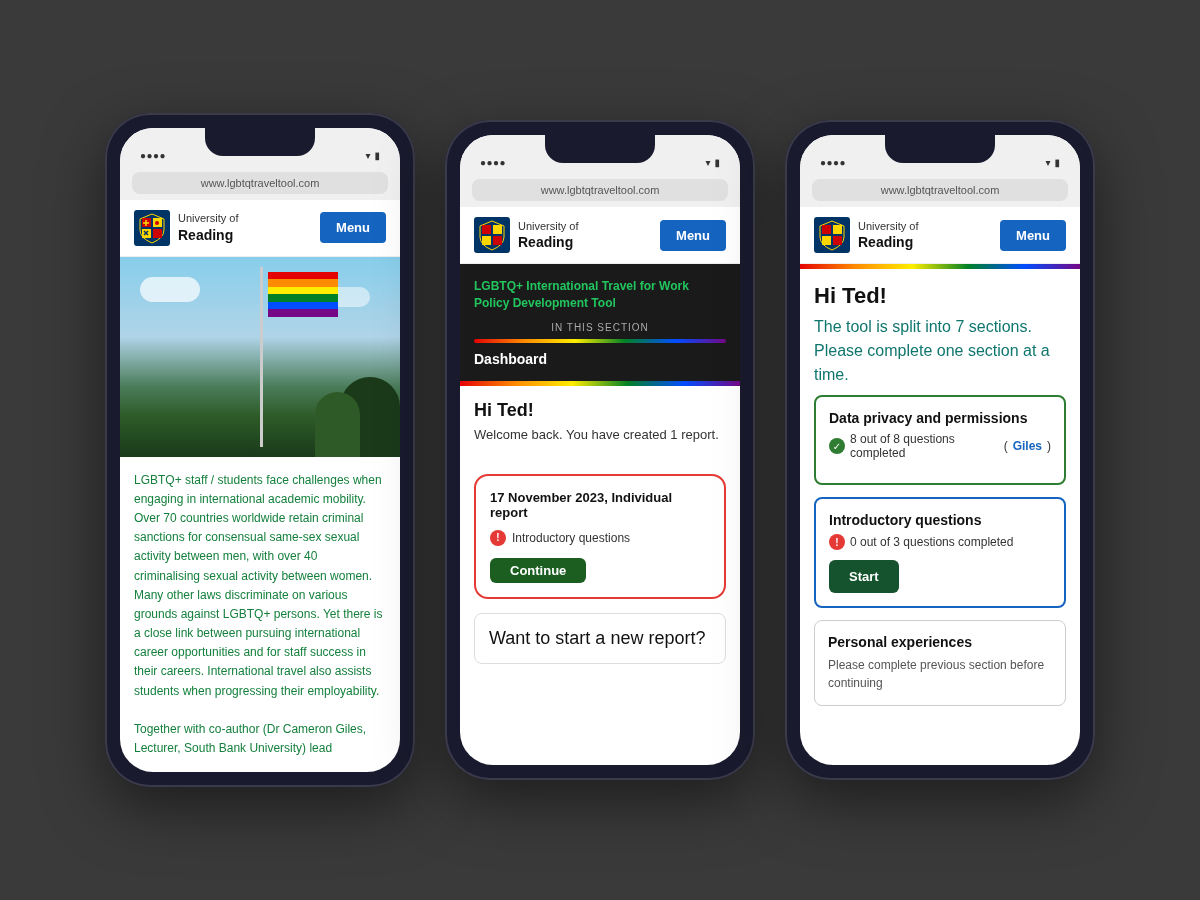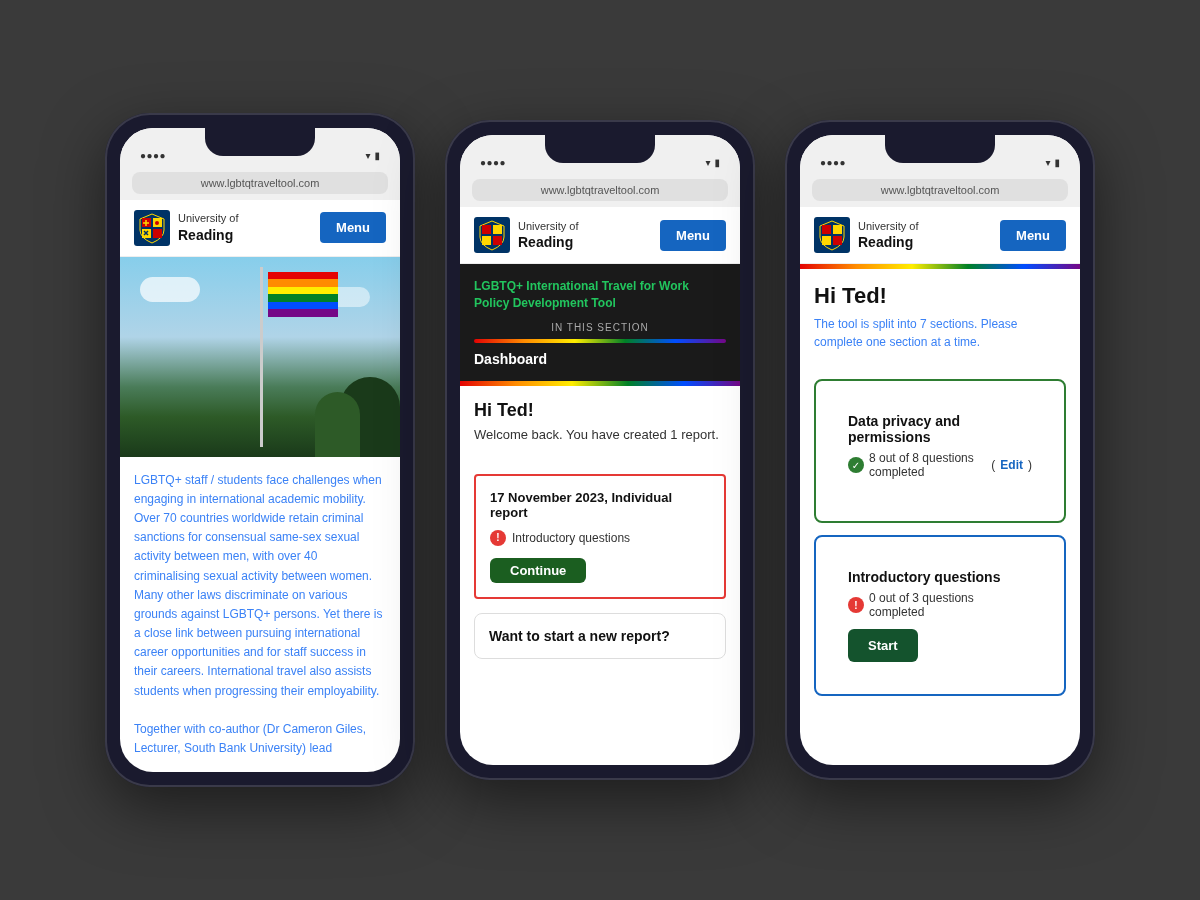--- a/index.html
+++ b/index.html
@@ -174,21 +174,21 @@
       display: flex;
       flex-direction: column;
     }
 
     .flag-stripe { flex: 1; }
 
     .landing-text {
       padding: 14px;
       font-size: 12px;
       line-height: 1.6;
-      color: #3b82f6;
+      color: #15803d;
       overflow-y: auto;
     }
 
     
     .dark-nav {
       background: #1a1a1a;
       padding: 14px;
       flex-shrink: 0;
     }
 
@@ -236,21 +236,21 @@
     }
 
     .welcome-text {
       font-size: 13px;
       color: #333;
       margin-bottom: 32px;
     }
 
     .report-card {
       border: 2px solid #e53935;
-      border-radius: 4px;
+      border-radius: 14px;
       padding: 14px;
       margin-bottom: 14px;
     }
 
     .report-date {
       font-size: 13px;
       font-weight: 700;
       color: #111;
       margin-bottom: 10px;
     }
@@ -289,49 +289,49 @@
       cursor: pointer;
     }
 
     .new-report-card {
       border: 1px solid #ddd;
       border-radius: 8px;
       padding: 14px;
     }
 
     .new-report-text {
-      font-size: 14px;
-      font-weight: 700;
+      font-size: 18px;
+      font-weight: 400;
       color: #111;
     }
 
     
     .sections-content {
       padding: 14px;
       overflow-y: auto;
       flex: 1;
     }
 
     .hi-greeting {
       font-size: 22px;
       font-weight: 700;
       color: #111;
       margin-bottom: 6px;
     }
 
     .sections-intro {
-      font-size: 12px;
-      color: #3b82f6;
-      margin-bottom: 28px;
+      font-size: 16px;
+      color: #0f766e;
+      margin-bottom: 8px;
       line-height: 1.5;
     }
 
     .section-card {
       border-radius: 8px;
-      padding: 32px;
+      padding: 13px;
       margin-bottom: 12px;
     }
 
     .section-card.green-border {
       border: 2px solid #2e7d32;
     }
 
     .section-card.blue-border {
       border: 2px solid #1565c0;
     }
@@ -565,29 +565,33 @@
     <div class="sections-content">
       <div class="hi-greeting">Hi Ted!</div>
       <div class="sections-intro">The tool is split into 7 sections. Please complete one section at a time.</div>
 
       <div class="section-card green-border">
         <div class="section-title">Data privacy and permissions</div>
         <div class="section-status">
           <div class="check-icon">✓</div>
           <span>8 out of 8 questions completed</span>
           <span>&nbsp;(</span>
-            <a class="edit-link">Edit</a>
+            <a class="edit-link">Giles</a>
             <span>)</span>
         </div>
       </div>
 
       <div class="section-card blue-border">
         <div class="section-title">Introductory questions</div>
         <div class="section-status">
           <div class="warn-icon">!</div>
           <span>0 out of 3 questions completed</span>
         </div>
         <button class="start-btn">Start</button>
       </div>
 
+      <div class="section-card gray-border">
+        <div class="section-title">Personal experiences</div>
+        <div class="section-desc">Please complete previous section before continuing</div>
+      </div>
     </div>
   </div>
 </div>
 
 </body></html>

